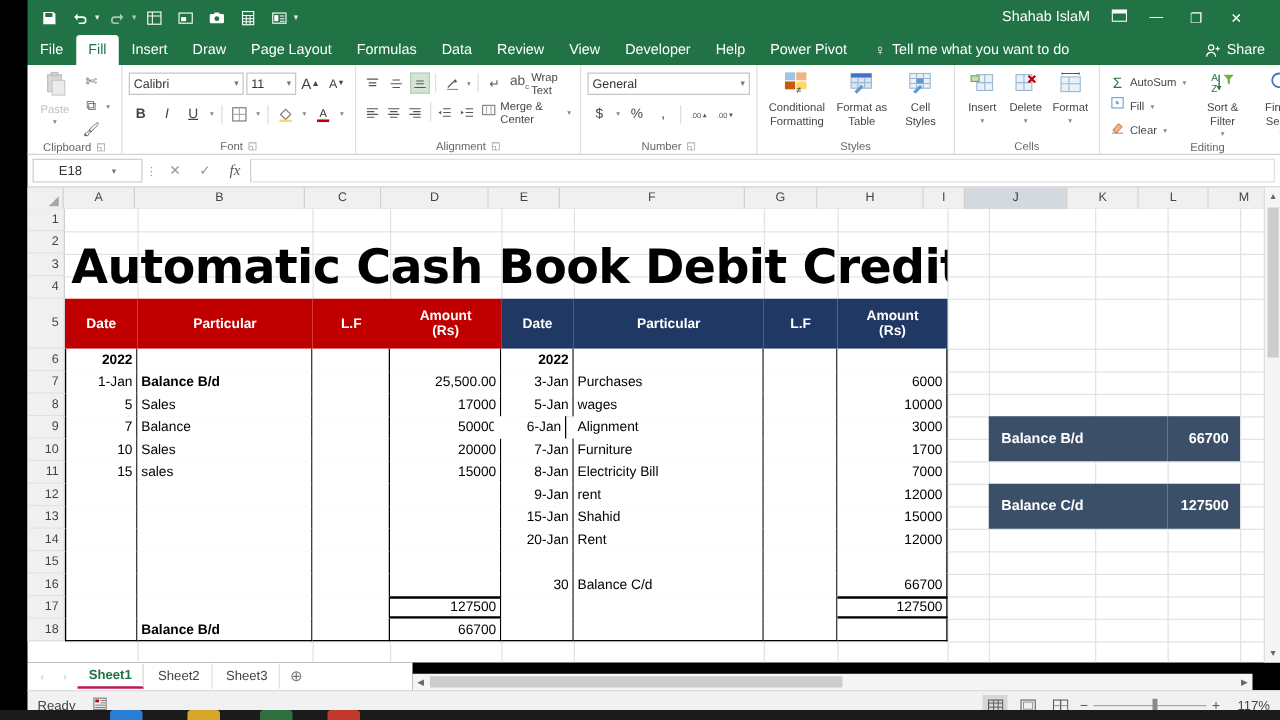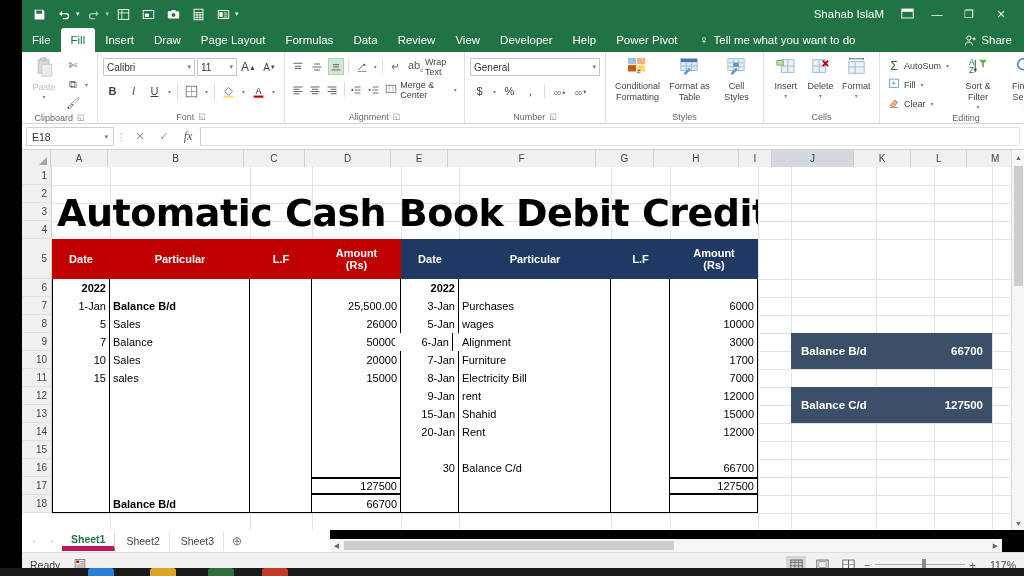--- a/index.html
+++ b/index.html
@@ -21,21 +21,21 @@
     color: #ffffff; font-size: 12px; line-height: 1;
   }
   .qat-btn.dim { color: #a8c9b4; }
   .qat-btn svg { display: block; }
   .qat-caret { font-size: 7px; color: #e2efe7; margin-left: -2px; }
   .title-center {
     position: absolute; left: 0; right: 0; text-align: center;
     color: #ffffff; font-size: 11.5px; pointer-events: none;
   }
   .title-right {
-    margin-left: auto; display: flex; align-items: center; gap: 2px; padding-right: 8px;
+    margin-left: auto; display: flex; align-items: center; gap: 2px; padding-right: 20px;
   }
   .user-name { color: #ffffff; font-size: 11.5px; margin-right: 8px; }
   .ribbon-display { color: #ffffff; font-size: 11px; width: 26px; text-align: center; }
   .win-btn {
     width: 30px; height: 26px; color: #ffffff; font-size: 11px;
     display: flex; align-items: center; justify-content: center;
   }
 
   
   .tabbar {
@@ -118,21 +118,21 @@
   .sep-v { width: 1px; height: 15px; background: #dedede; margin: 0 2px; }
 
   
   .formulabar {
     position: absolute; left: 22px; top: 124px; width: 1002px; height: 26px;
     background: #ffffff; display: flex; align-items: center; padding: 0 4px;
     border-bottom: 1px solid #d4d4d4;
   }
   .namebox {
     width: 88px; height: 19px; border: 1px solid #d0d0d0; background: #fff;
-    display: flex; align-items: center; padding: 0 5px; font-size: 10.5px; color: #333;
+    display: flex; align-items: center; padding: 0 20px; font-size: 10.5px; color: #333;
   }
   .namebox .nv { flex: 1; }
   .namebox .nc { font-size: 7px; color: #777; }
   .fb-dots { width: 14px; text-align: center; color: #999; font-size: 9px; }
   .fb-btn {
     width: 24px; height: 19px; display: flex; align-items: center; justify-content: center;
     font-size: 11px; color: #9a9a9a;
   }
   .fb-fx { font-style: italic; font-family: "Liberation Serif", serif; font-size: 12px; color: #555; }
   .fb-input {
@@ -226,21 +226,21 @@
     position: absolute; left: 22px; bottom: 24px; width: 308px; height: 22px;
     background: #ffffff; display: flex; align-items: center; gap: 2px; padding-left: 4px;
   }
   .nav-arrow { width: 16px; text-align: center; font-size: 8px; color: #b0b0b0; }
   .stab {
     height: 20px; padding: 0 9px; font-size: 10.5px; color: #444;
     display: flex; align-items: center; border-right: 1px solid #e0e0e0;
   }
   .stab.active {
     color: #217346; font-weight: bold; background: #ffffff;
-    border-bottom: 5px solid #be185d; border-right: 1px solid #d6d6d6;
+    border-bottom: 2px solid #be185d; border-right: 1px solid #d6d6d6;
   }
   .addsheet { width: 22px; text-align: center; font-size: 12px; color: #777; }
 
   
   .statusbar {
     position: absolute; left: 22px; bottom: 0; width: 1002px; height: 24px;
     background: #f1f1f1; border-top: 1px solid #dcdcdc;
     display: flex; align-items: center; padding: 0 8px; font-size: 10.5px; color: #444;
   }
   .st-ready { margin-right: 14px; }
@@ -823,21 +823,21 @@
       <div class="cell bd-r" style="left:618px; top:112px; width:88px;  height:18px"></div>
 
       <div class="cell right bd-l bd-r" style="left:0px; top:130px; width:58px; height:18px">1-Jan</div>
       <div class="cell bold bd-r" style="left:58px; top:130px; width:140px; height:18px">Balance B/d</div>
       <div class="cell bd-r" style="left:198px; top:130px; width:62px; height:18px"></div>
       <div class="cell right bd-r" style="left:260px; top:130px; width:89px; height:18px">25,500.00</div>
 
       <div class="cell right bd-l bd-r" style="left:0px; top:148px; width:58px; height:18px">5</div>
       <div class="cell bd-r" style="left:58px; top:148px; width:140px; height:18px">Sales</div>
       <div class="cell bd-r" style="left:198px; top:148px; width:62px; height:18px"></div>
-      <div class="cell right bd-r" style="left:260px; top:148px; width:89px; height:18px">26000</div>
+      <div class="cell right bd-r" style="left:260px; top:148px; width:89px; height:18px">17000</div>
 
       <div class="cell right bd-l bd-r" style="left:0px; top:166px; width:58px; height:18px">7</div>
       <div class="cell bd-r" style="left:58px; top:166px; width:140px; height:18px">Balance</div>
       <div class="cell bd-r" style="left:198px; top:166px; width:62px; height:18px"></div>
       <div class="cell right bd-r" style="left:260px; top:166px; width:89px; height:18px">50000</div>
 
       <div class="cell right bd-l bd-r" style="left:0px; top:184px; width:58px; height:18px">10</div>
       <div class="cell bd-r" style="left:58px; top:184px; width:140px; height:18px">Sales</div>
       <div class="cell bd-r" style="left:198px; top:184px; width:62px; height:18px"></div>
       <div class="cell right bd-r" style="left:260px; top:184px; width:89px; height:18px">20000</div>

